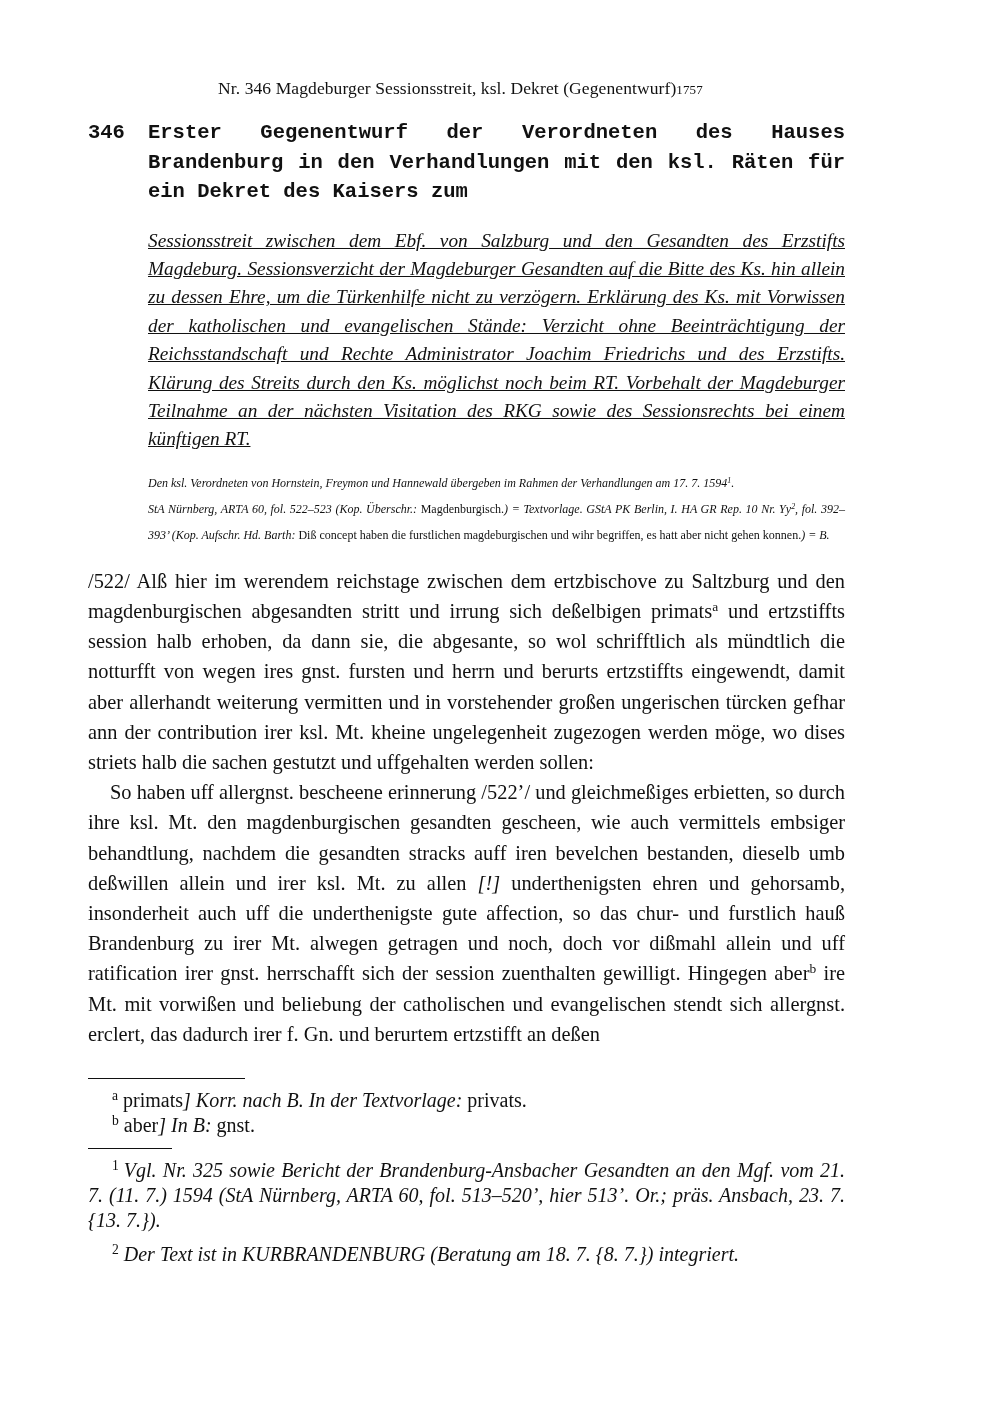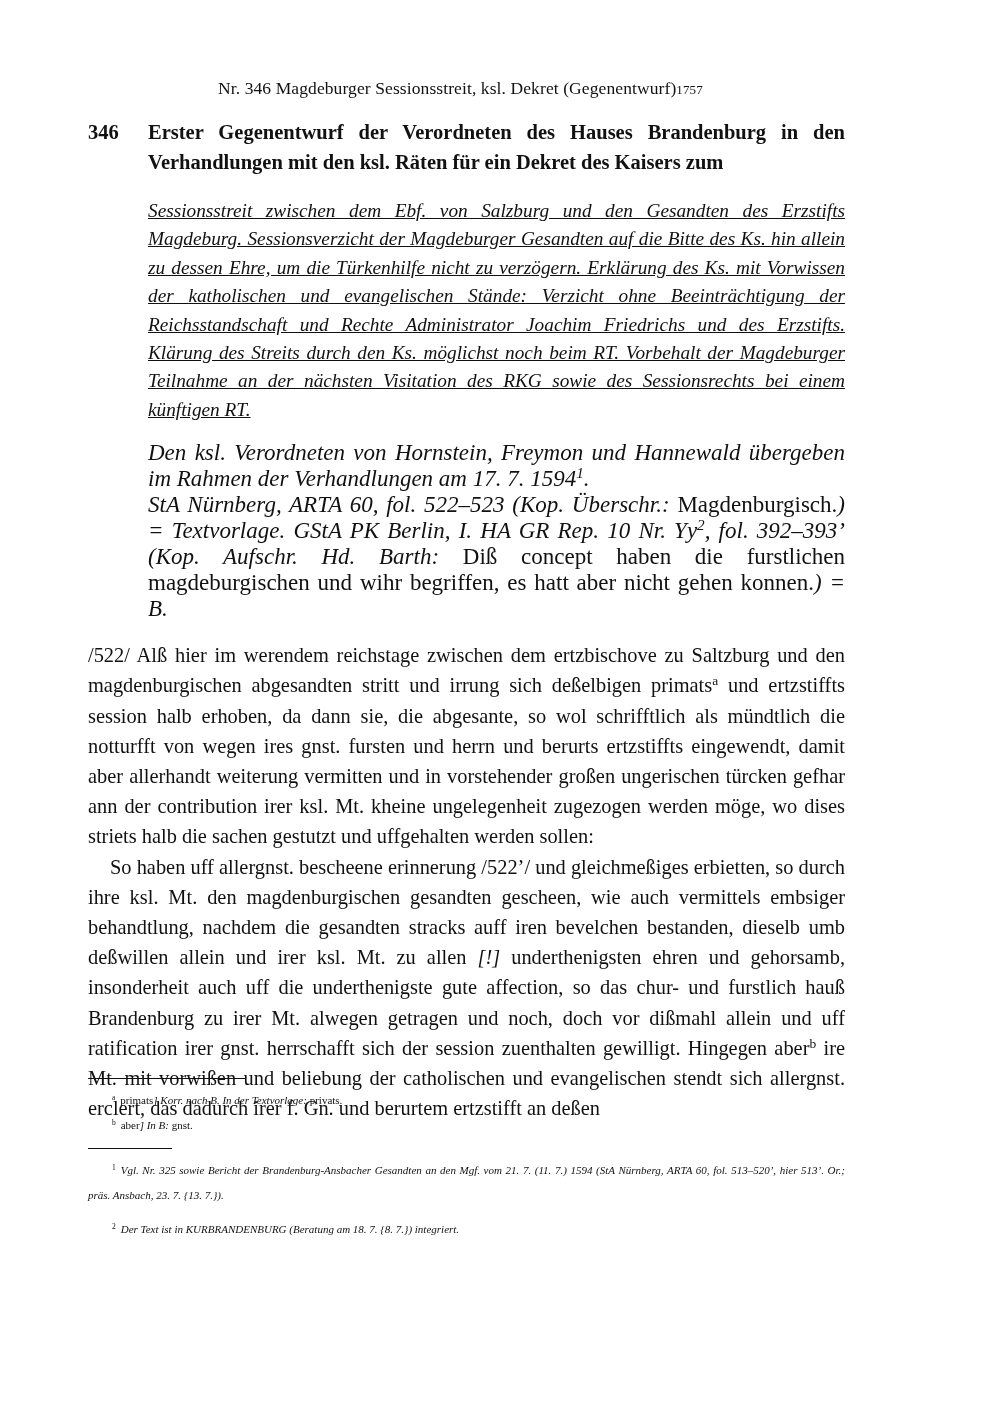--- a/index.html
+++ b/index.html
@@ -50,20 +50,21 @@
     width: 757px;
   }
 
   
   .doc-heading {
     display: flex;
     align-items: flex-start;
     font-weight: bold;
     font-size: 20.5px;
     line-height: 29.5px;
+    font-family: Liberation Mono, monospace;
   }
   .doc-number {
     flex: 0 0 60px;
     width: 60px;
   }
   .doc-title {
     flex: 1 1 auto;
     text-align: justify;
     text-align-last: left;
     hyphens: manual;
@@ -79,21 +80,21 @@
     line-height: 28.4px;
     text-align: justify;
     text-align-last: left;
     text-decoration: underline;
   }
 
   
   .provenance {
     margin-left: 60px;
     margin-top: 16px;
-    font-size: 23px;
+    font-size: 12px;
     line-height: 26px;
   }
   .prov-para {
     font-style: italic;
     text-align: justify;
     text-align-last: left;
   }
   .roman { font-style: normal; }
 
   
@@ -129,21 +130,21 @@
 
   .rule {
     height: 0;
     border-top: 1.3px solid #111111;
     margin-bottom: 9px;
   }
   .rule-long  { width: 157px; }
   .rule-short { width: 84px; }
 
   .app-line {
-    font-size: 11px;
+    font-size: 20px;
     line-height: 25px;
     text-indent: 24px;
     text-align: justify;
     text-align-last: left;
   }
   .app-line .marker {
     font-size: 0.68em;
     vertical-align: 0.52em;
     line-height: 0;
     margin-right: 5px;

